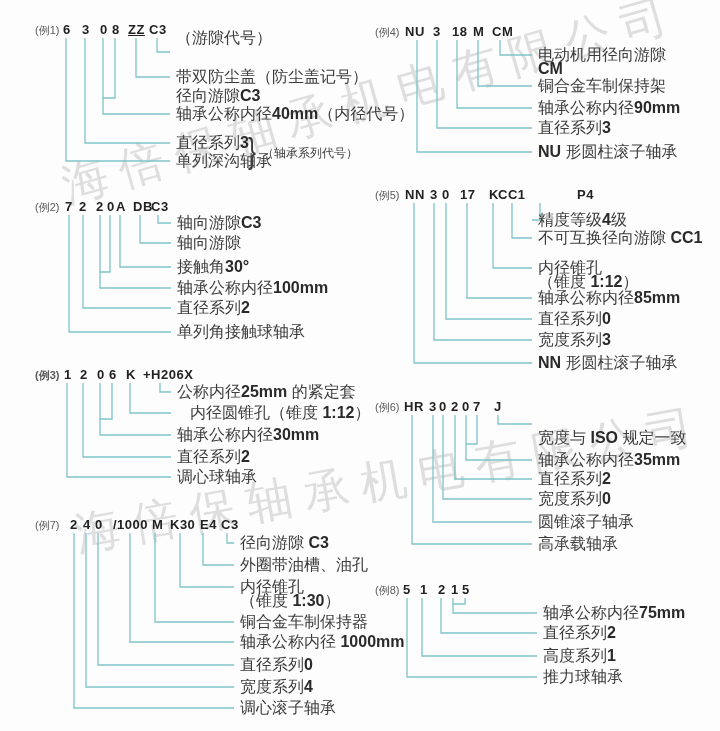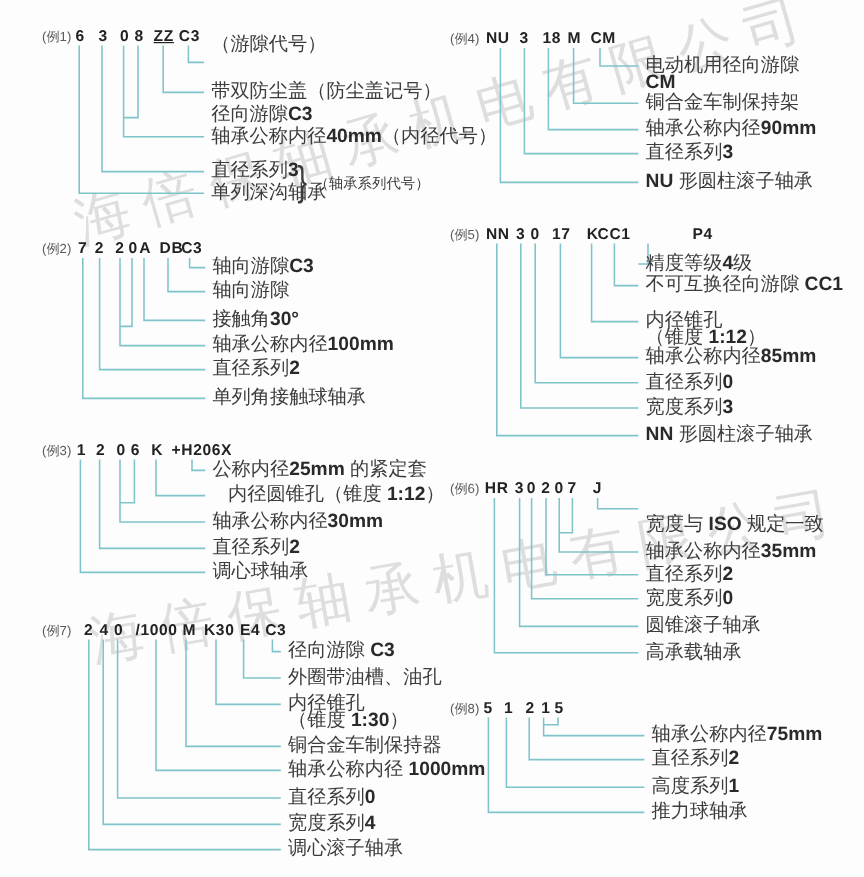--- a/index.html
+++ b/index.html
@@ -118,21 +118,21 @@
     <div class="code-token" style="left: 107px; top: 199px;">0</div>
     <div class="code-token" style="left: 116px; top: 199px;">A</div>
     <div class="code-token" style="left: 133px; top: 199px;">DB</div>
     <div class="code-token" style="left: 151px; top: 199px;">C3</div>
     <div class="label-line" style="left: 177px; top: 216px;">轴向游隙<b>C3</b></div>
     <div class="label-line" style="left: 177px; top: 236px;">轴向游隙</div>
     <div class="label-line" style="left: 177px; top: 260px;">接触角<b>30°</b></div>
     <div class="label-line" style="left: 177px; top: 281px;">轴承公称内径<b>100mm</b></div>
     <div class="label-line" style="left: 177px; top: 301px;">直径系列<b>2</b></div>
     <div class="label-line" style="left: 177px; top: 325px;">单列角接触球轴承</div>
-    <div class="example-id" style="left: 35px; top: 368px;">(例3)</div>
+    <div class="example-id" style="left: 35px; top: 368px; font-weight: bold;">(例3)</div>
     <div class="code-token" style="left: 64px; top: 367px;">1</div>
     <div class="code-token" style="left: 80px; top: 367px;">2</div>
     <div class="code-token" style="left: 97px; top: 367px;">0</div>
     <div class="code-token" style="left: 109px; top: 367px;">6</div>
     <div class="code-token" style="left: 126px; top: 367px;">K</div>
     <div class="code-token" style="left: 143px; top: 367px;">+H206X</div>
     <div class="label-line" style="left: 177px; top: 385px;">公称内径<b>25mm</b> 的紧定套</div>
     <div class="label-line" style="left: 190px; top: 406px;">内径圆锥孔（锥度 <b>1:12</b>）</div>
     <div class="label-line" style="left: 177px; top: 428px;">轴承公称内径<b>30mm</b></div>
     <div class="label-line" style="left: 177px; top: 450px;">直径系列<b>2</b></div>

